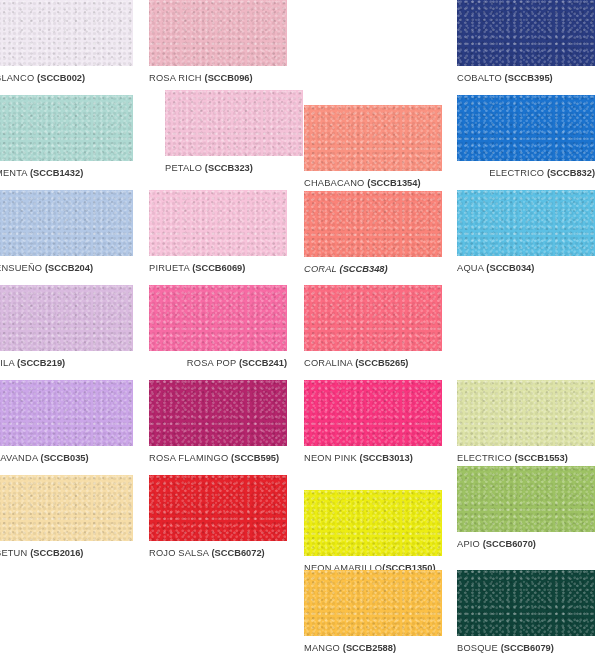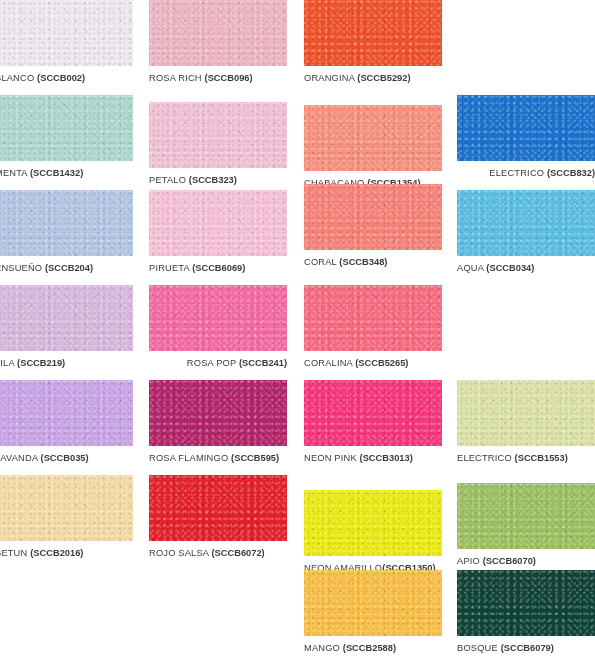--- a/index.html
+++ b/index.html
@@ -90,49 +90,49 @@
 
 <div id="catalog">
     <div class="swatch-cell col-0" style="top: 0px;">
       <div class="swatch-chip" style="background-color: rgb(240, 233, 242);"></div>
       <div class="swatch-label"><span class="swatch-name">BLANCO</span> <span class="swatch-code">(SCCB002)</span></div>
     </div>
     <div class="swatch-cell col-1" style="top: 0px;">
       <div class="swatch-chip" style="background-color: rgb(238, 183, 196);"></div>
       <div class="swatch-label"><span class="swatch-name">ROSA RICH</span> <span class="swatch-code">(SCCB096)</span></div>
     </div>
-    <div class="swatch-cell col-2" style="top: 0px;">
-      <div class="swatch-chip" style="background-color: rgb(241, 82, 42);"></div>
-      <div class="swatch-label"><span class="swatch-name">ORANGINA</span> <span class="swatch-code">(SCCB5292)</span></div>
+    <div class="swatch-cell col-3" style="top: 0px;">
+      <div class="swatch-chip" style="background-color: rgb(42, 60, 130);"></div>
+      <div class="swatch-label"><span class="swatch-name">COBALTO</span> <span class="swatch-code">(SCCB395)</span></div>
     </div>
     <div class="swatch-cell col-0" style="top: 95px;">
       <div class="swatch-chip" style="background-color: rgb(174, 217, 210);"></div>
       <div class="swatch-label"><span class="swatch-name">MENTA</span> <span class="swatch-code">(SCCB1432)</span></div>
     </div>
-    <div class="swatch-cell col-1" style="top: 102px;">
+    <div class="swatch-cell col-1" style="top: 90px; margin-left: 16px;">
       <div class="swatch-chip" style="background-color: rgb(244, 194, 216);"></div>
       <div class="swatch-label"><span class="swatch-name">PETALO</span> <span class="swatch-code">(SCCB323)</span></div>
     </div>
     <div class="swatch-cell col-2" style="top: 105px;">
       <div class="swatch-chip" style="background-color: rgb(250, 146, 129);"></div>
       <div class="swatch-label"><span class="swatch-name">CHABACANO</span> <span class="swatch-code">(SCCB1354)</span></div>
     </div>
     <div class="swatch-cell col-3" style="top: 95px; text-align: right;">
       <div class="swatch-chip" style="background-color: rgb(27, 115, 207);"></div>
       <div class="swatch-label"><span class="swatch-name">ELECTRICO</span> <span class="swatch-code">(SCCB832)</span></div>
     </div>
     <div class="swatch-cell col-0" style="top: 190px;">
       <div class="swatch-chip" style="background-color: rgb(179, 200, 230);"></div>
       <div class="swatch-label"><span class="swatch-name">ENSUEÑO</span> <span class="swatch-code">(SCCB204)</span></div>
     </div>
     <div class="swatch-cell col-1" style="top: 190px;">
       <div class="swatch-chip" style="background-color: rgb(247, 195, 218);"></div>
       <div class="swatch-label"><span class="swatch-name">PIRUETA</span> <span class="swatch-code">(SCCB6069)</span></div>
     </div>
-    <div class="swatch-cell col-2" style="top: 184px;">
+    <div class="swatch-cell col-2" style="top: 191px; font-style: italic;">
       <div class="swatch-chip" style="background-color: rgb(250, 131, 121);"></div>
       <div class="swatch-label"><span class="swatch-name">CORAL</span> <span class="swatch-code">(SCCB348)</span></div>
     </div>
     <div class="swatch-cell col-3" style="top: 190px;">
       <div class="swatch-chip" style="background-color: rgb(92, 192, 228);"></div>
       <div class="swatch-label"><span class="swatch-name">AQUA</span> <span class="swatch-code">(SCCB034)</span></div>
     </div>
     <div class="swatch-cell col-0" style="top: 285px;">
       <div class="swatch-chip" style="background-color: rgb(217, 186, 223);"></div>
       <div class="swatch-label"><span class="swatch-name">LILA</span> <span class="swatch-code">(SCCB219)</span></div>
@@ -166,21 +166,21 @@
       <div class="swatch-label"><span class="swatch-name">BETUN</span> <span class="swatch-code">(SCCB2016)</span></div>
     </div>
     <div class="swatch-cell col-1" style="top: 475px;">
       <div class="swatch-chip" style="background-color: rgb(229, 34, 43);"></div>
       <div class="swatch-label"><span class="swatch-name">ROJO SALSA</span> <span class="swatch-code">(SCCB6072)</span></div>
     </div>
     <div class="swatch-cell col-2" style="top: 475px; margin-top: 15px;">
       <div class="swatch-chip" style="background-color: rgb(236, 237, 18);"></div>
       <div class="swatch-label"><span class="swatch-name">NEON AMARILLO</span><span class="swatch-code">(SCCB1350)</span></div>
     </div>
-    <div class="swatch-cell col-3" style="top: 483px;">
+    <div class="swatch-cell col-3" style="top: 466px;">
       <div class="swatch-chip" style="background-color: rgb(157, 194, 99);"></div>
       <div class="swatch-label"><span class="swatch-name">APIO</span> <span class="swatch-code">(SCCB6070)</span></div>
     </div>
     <div class="swatch-cell col-2" style="top: 570px;">
       <div class="swatch-chip" style="background-color: rgb(251, 192, 70);"></div>
       <div class="swatch-label"><span class="swatch-name">MANGO</span> <span class="swatch-code">(SCCB2588)</span></div>
     </div>
     <div class="swatch-cell col-3" style="top: 570px;">
       <div class="swatch-chip" style="background-color: rgb(16, 68, 58);"></div>
       <div class="swatch-label"><span class="swatch-name">BOSQUE</span> <span class="swatch-code">(SCCB6079)</span></div>

